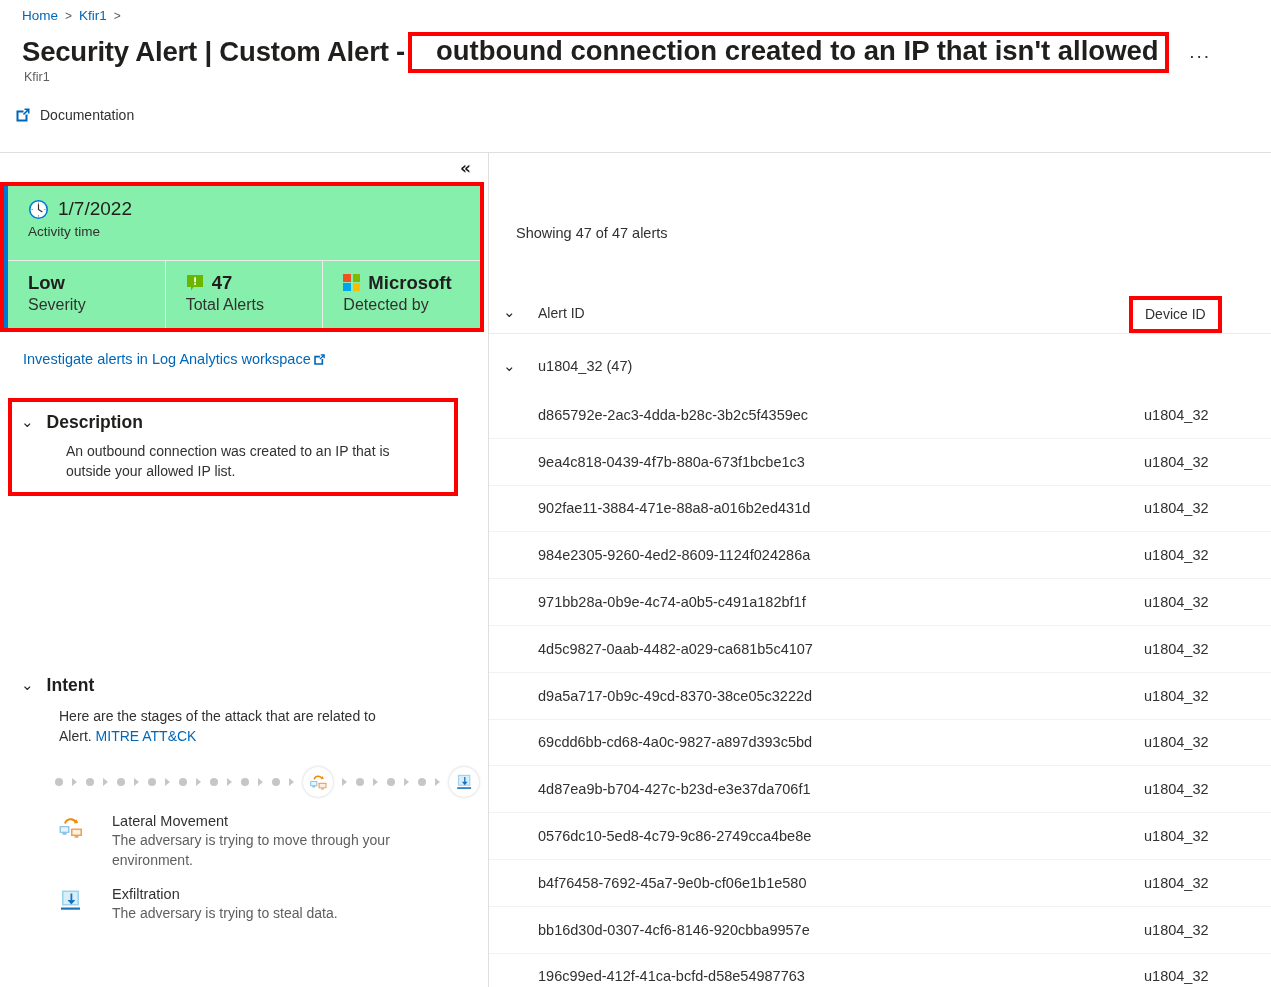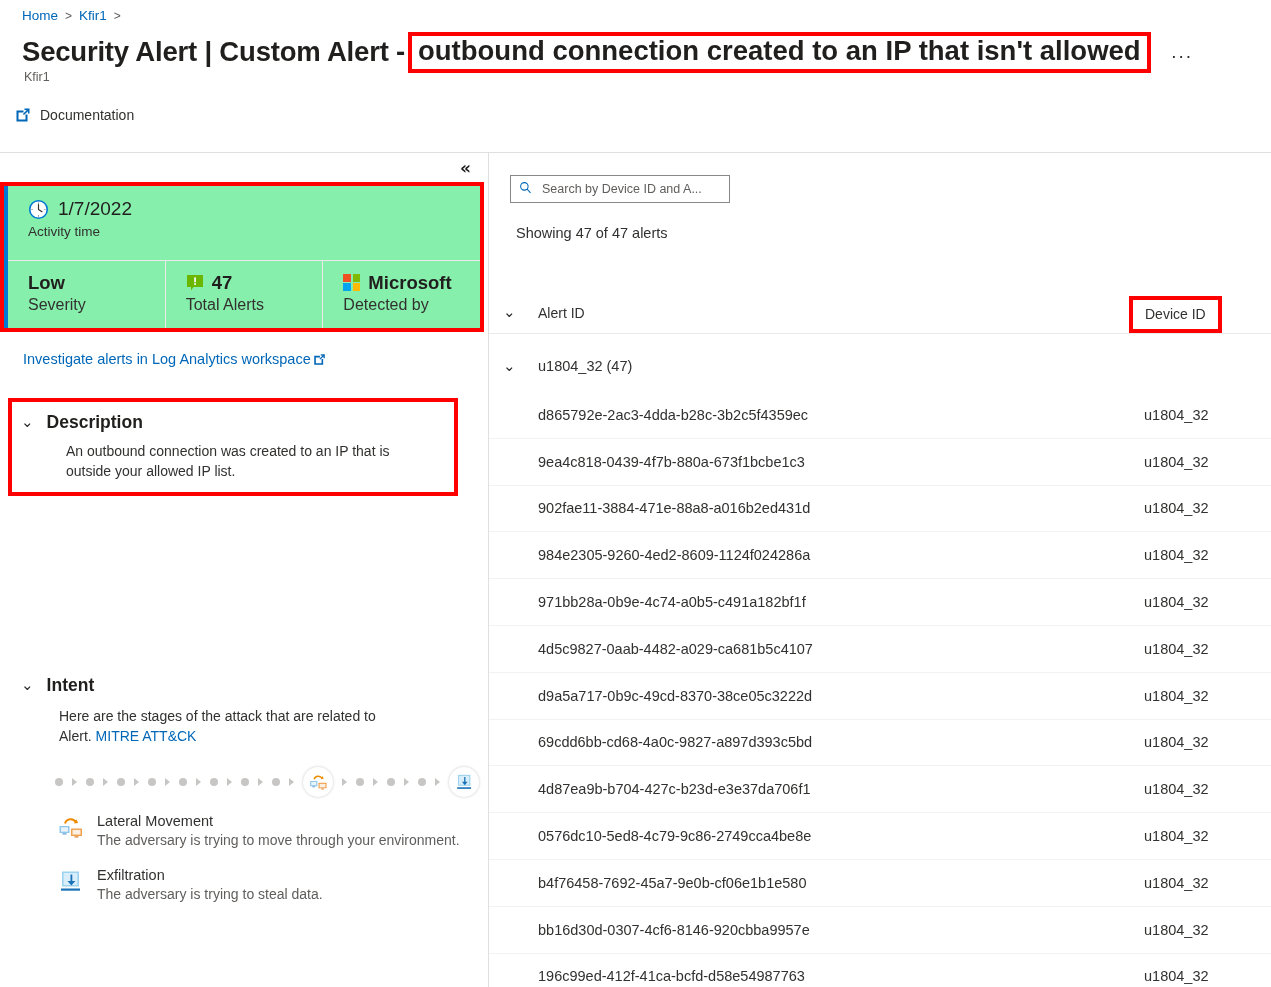--- a/index.html
+++ b/index.html
@@ -29,21 +29,21 @@
     width: 1230px;
   }
   .title-main {
     font-size: 27.5px; font-weight: 600; color: #201f1e;
     letter-spacing: -0.2px; white-space: nowrap;
   }
   .title-hl {
     font-size: 27.5px; font-weight: 600; color: #201f1e;
     white-space: nowrap;
     border: 4px solid #ff0000;
-    padding: 1px 6px 3px 6px;
+    padding: 1px 6px 3px 24px;
     margin-left: 3px;
     line-height: 1.05;
   }
   .title-ellipsis {
     margin-left: 20px; font-size: 19px; color: #323130;
     letter-spacing: 1px; cursor: pointer; align-self: flex-end;
     padding-bottom: 6px;
   }
   .subtitle {
     position: absolute; left: 24px; top: 70px;
@@ -164,21 +164,21 @@
     border-left: 5px solid #c8c6c4;
     margin: 0 9px;
   }
   .kc-node {
     flex: none; width: 30px; height: 30px; border-radius: 50%;
     background: #fff; box-shadow: 0 0 3px rgba(0,0,0,0.22);
     display: flex; align-items: center; justify-content: center;
   }
 
   .intent-items { position: absolute; left: 58px; top: 660px; width: 410px; }
-  .intent-item { display: flex; gap: 13px; margin-bottom: 16px; }
+  .intent-item { display: flex; gap: 28px; margin-bottom: 16px; }
   .intent-item .ico { width: 26px; height: 26px; flex: none; margin-top: 2px; }
   .intent-item .name { font-size: 14.5px; color: #323130; }
   .intent-item .desc { font-size: 14px; color: #605e5c; line-height: 1.4; margin-top: 2px; }
 
   
   .right-pane {
     position: absolute; left: 489px; top: 153px;
     width: 782px; height: 834px; overflow: hidden;
   }
   .search-box {
@@ -428,29 +428,20 @@
       </div>
     </div>
 
   </div>
 
   <div class="vsplit"></div>
   <div class="collapse-btn">«</div>
 
   <div class="right-pane">
 
-    <div class="search-box">
-      <span>
-        <svg width="13" height="13" viewBox="0 0 16 16">
-          <circle cx="6.6" cy="6.6" r="4.6" fill="none" stroke="#0067b8" stroke-width="1.3"></circle>
-          <line x1="10" y1="10" x2="14.2" y2="14.6" stroke="#0067b8" stroke-width="1.3"></line>
-        </svg>
-      </span>
-      <input type="text" placeholder="Search by Device ID and A..." style="">
-    </div>
 
     <div class="showing">Showing 47 of 47 alerts</div>
 
     <div class="tbl-head">
       <span class="chev th-chev">⌄</span>
       <span class="th-alert">Alert ID</span>
       <span class="th-device-wrap">
         <span class="th-device">Device ID</span>
       </span>
     </div>

